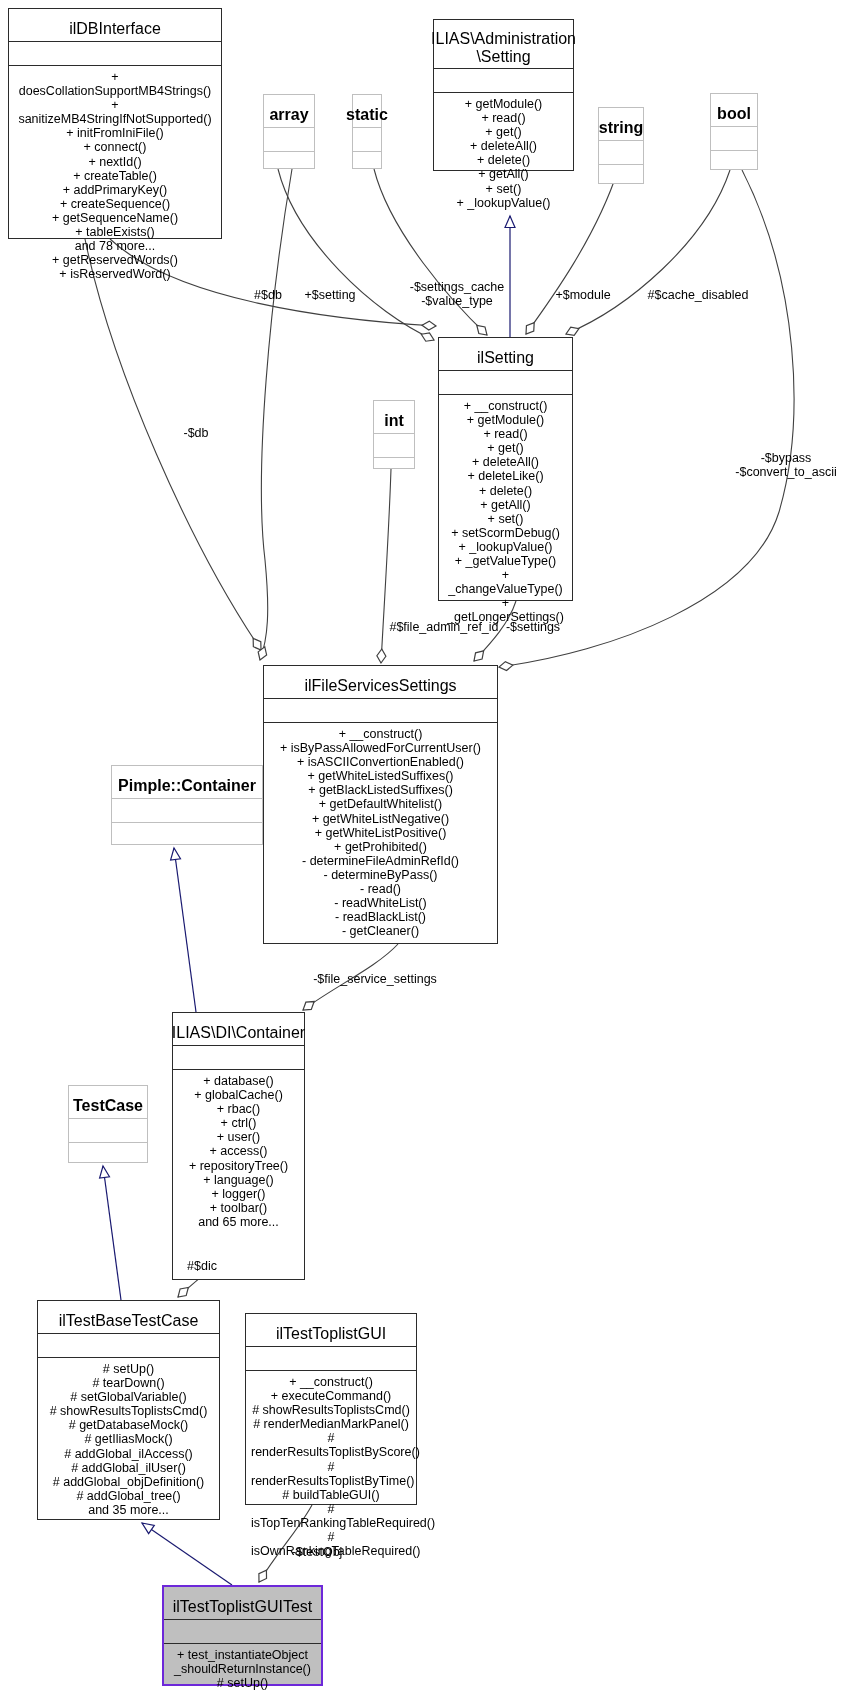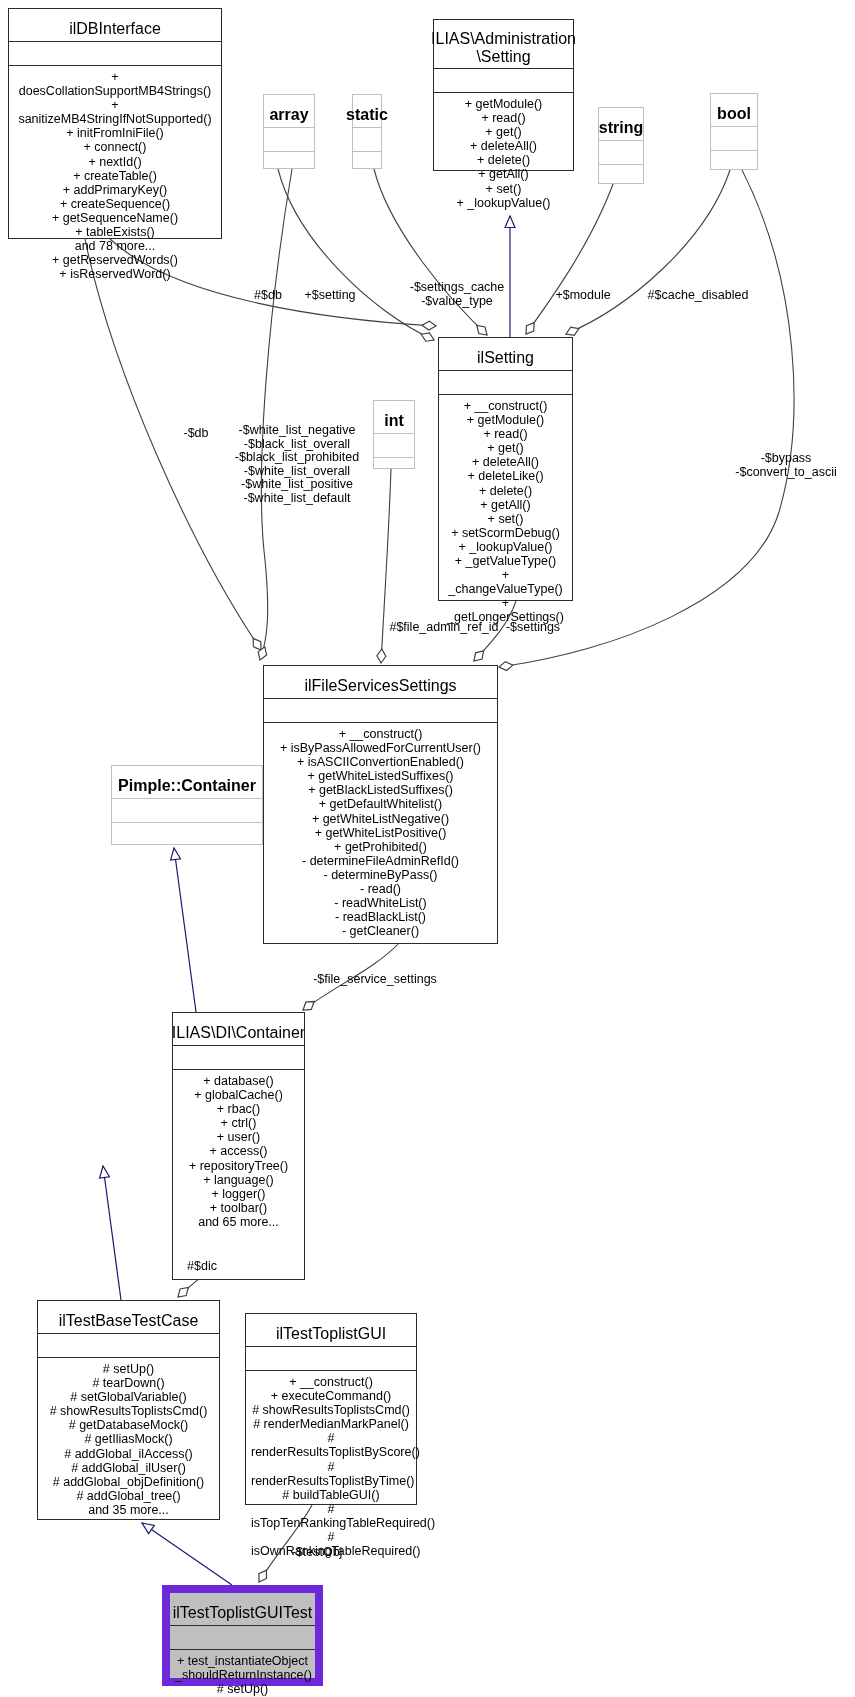--- a/index.html
+++ b/index.html
@@ -3,21 +3,21 @@
 <meta charset="utf-8">
 <style>
   html,body { margin:0; padding:0; background:#ffffff; }
   .canvas { position:relative; width:855px; height:1697px; background:#fff;
             font-family:"Liberation Sans", sans-serif; color:#000; overflow:hidden; }
   svg.edges { position:absolute; left:0; top:0; z-index:1; pointer-events:none; }
   .uml { position:absolute; z-index:2; display:flex; flex-direction:column;
          background:#fff; box-sizing:border-box; font-size:12.5px; }
   .uml.main  { border:1px solid #2b2b2b; }
   .uml.ext   { border:1px solid #bfbfbf; }
-  .uml.focus { border:8px solid #6d28d9; background:#bfbfbf; }
+  .uml.focus { border:2px solid #6d28d9; background:#bfbfbf; }
   .t  { flex:0 0 auto; display:flex; align-items:center; justify-content:center;
         text-align:center; white-space:pre-line; border-bottom:1px solid inherit;
         height:24px; font-size:16px;margin-top:8px; }
   .uml.main .t, .uml.focus .t { border-bottom:1px solid #2b2b2b; }
   .uml.ext .t { border-bottom:1px solid #bfbfbf;font-weight:bold; }
   .t.t2 { height:40px; }
   .a  { flex:0 0 auto; height:23px; }
   .uml.main .a, .uml.focus .a { border-bottom:1px solid #2b2b2b; }
   .uml.ext .a { border-bottom:1px solid #bfbfbf; }
   .ms { flex:1 1 auto; padding:4px 5px 2px 5px; text-align:center; }
@@ -191,20 +191,25 @@
         <div class="m">+ user()</div>
         <div class="m">+ access()</div>
         <div class="m">+ repositoryTree()</div>
         <div class="m">+ language()</div>
         <div class="m">+ logger()</div>
         <div class="m">+ toolbar()</div>
         <div class="m">and 65 more...</div>
       </div>
   </div>
 
+  <div class="uml ext" style="left:68px;top:1085px;width:80px;height:78px">
+    <div class="t">TestCase</div>
+    <div class="a"></div>
+    <div class="ms"></div>
+  </div>
 
   <div class="uml main" style="left:37px;top:1300px;width:183px;height:220px">
     <div class="t">ilTestBaseTestCase</div>
     <div class="a"></div>
     <div class="ms">
         <div class="m"># setUp()</div>
         <div class="m"># tearDown()</div>
         <div class="m"># setGlobalVariable()</div>
         <div class="m"># showResultsToplistsCmd()</div>
         <div class="m"># getDatabaseMock()</div>
@@ -243,26 +248,20 @@
       </div>
   </div>
 
   <div class="lbl" style="left:268px;top:289px">#$db</div>
   <div class="lbl" style="left:330px;top:289px">+$setting</div>
   <div class="lbl" style="left:457px;top:281px">-$settings_cache
 -$value_type</div>
   <div class="lbl" style="left:583px;top:289px">+$module</div>
   <div class="lbl" style="left:698px;top:289px">#$cache_disabled</div>
   <div class="lbl" style="left:196px;top:427px">-$db</div>
-  <div class="lbl" style="left:297px;top:424px">-$white_list_negative
--$black_list_overall
--$black_list_prohibited
--$white_list_overall
--$white_list_positive
--$white_list_default</div>
   <div class="lbl" style="left:786px;top:452px">-$bypass
 -$convert_to_ascii</div>
   <div class="lbl" style="left:444px;top:621px">#$file_admin_ref_id</div>
   <div class="lbl" style="left:533px;top:621px">-$settings</div>
   <div class="lbl" style="left:375px;top:973px">-$file_service_settings</div>
   <div class="lbl" style="left:202px;top:1260px">#$dic</div>
   <div class="lbl" style="left:317px;top:1546px">-$testObj</div>
 
 </div>
 

